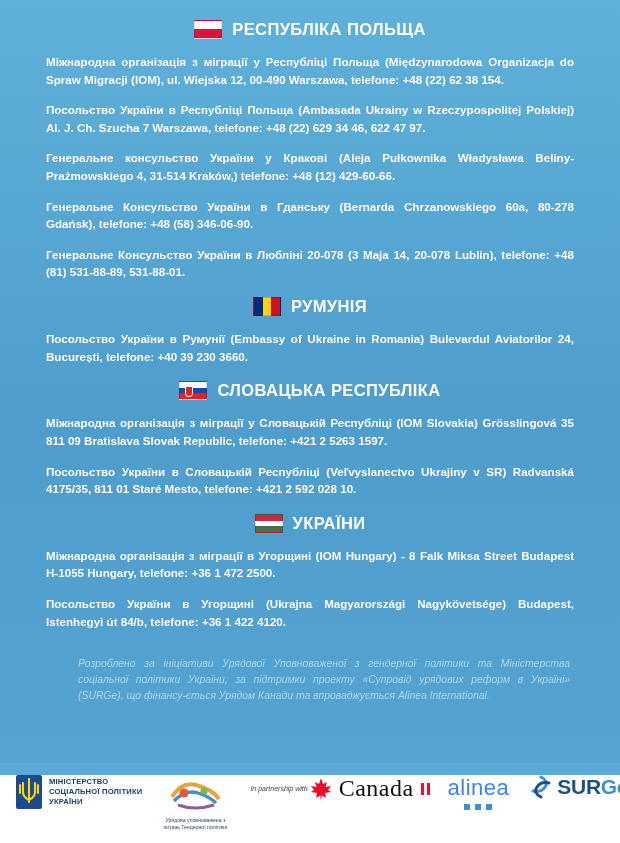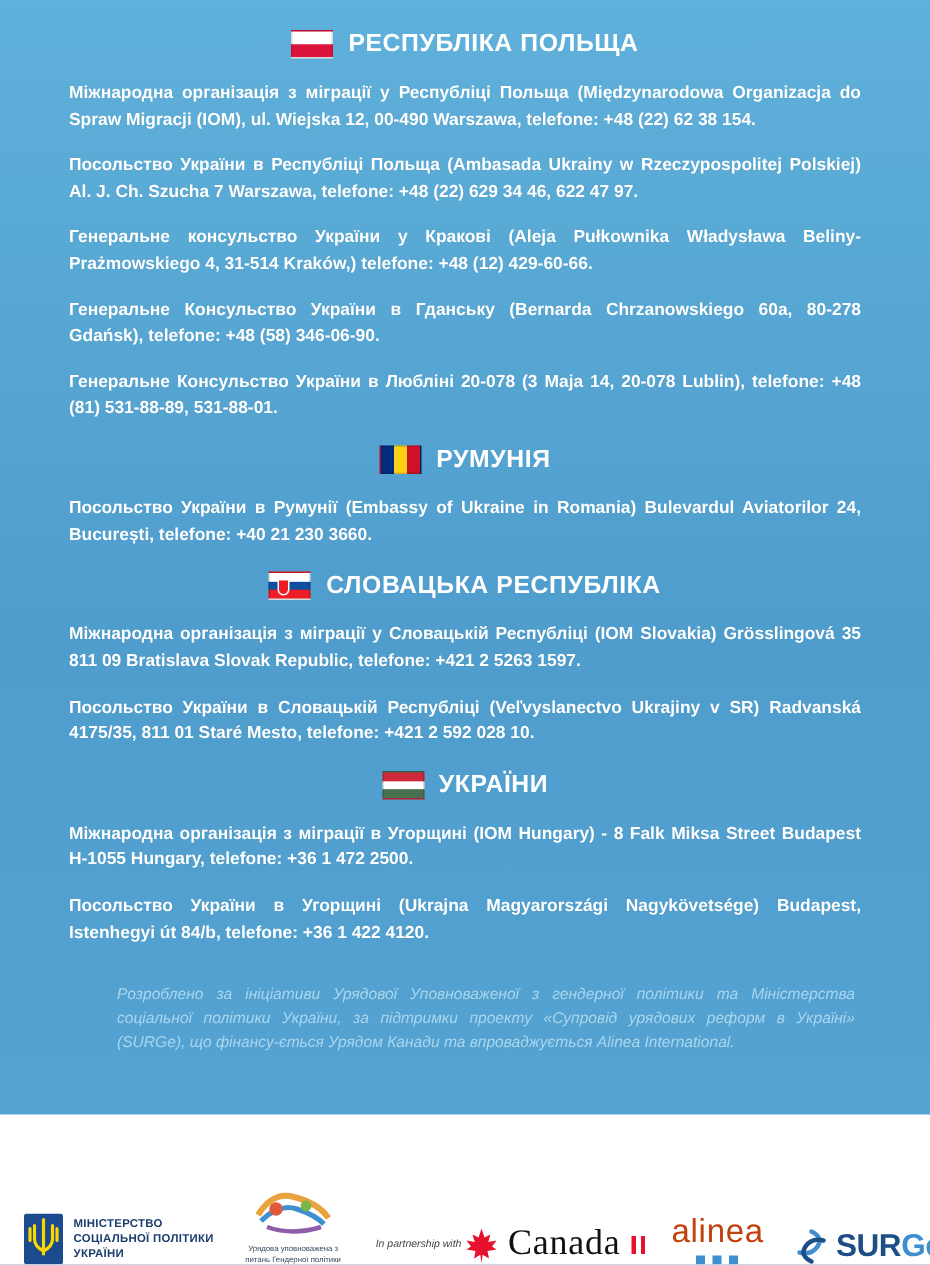--- a/index.html
+++ b/index.html
@@ -86,24 +86,24 @@
     font-size: 10.4px;
     line-height: 1.55;
     font-style: italic;
     text-align: justify;
     padding: 0 4px;
     margin-left: 28px;
   }
   .footer {
     position: absolute;
     left: 0; right: 0; bottom: 0;
-    height: 100px;
+    height: 68px;
     background: #ffffff;
     display: flex;
-    align-items: flex-end;
+    align-items: flex-start;
     padding: 0 16px;
     box-sizing: border-box;
     gap: 10px;
   }
   .logo {
     display: flex;
     align-items: center;
     gap: 7px;
     flex: none;
   }
@@ -177,21 +177,21 @@
   }
   .alinea {
     display: flex;
     flex-direction: column;
     align-items: center;
     flex: none;
     margin-left: 8px;
   }
   .alinea-word {
     font-size: 22px;
-    color: #c2410c;
+    color: #3b82f6;
     letter-spacing: 0.5px;
   }
   .alinea-dots {
     display: flex;
     gap: 5px;
     margin-top: 3px;
   }
   .alinea-dots span {
     width: 6px; height: 6px;
     background: #3f8fd0;
@@ -230,21 +230,21 @@
       <p class="para">Генеральне консульство України у Кракові (Aleja Pułkownika Władysława Beliny-Prażmowskiego 4, 31-514 Kraków,) telefone: +48 (12) 429-60-66.</p>
       <p class="para">Генеральне Консульство України в Гданську (Bernarda Chrzanowskiego 60a, 80-278 Gdańsk), telefone: +48 (58) 346-06-90.</p>
       <p class="para">Генеральне Консульство України в Любліні 20-078 (3 Maja 14, 20-078 Lublin), telefone: +48 (81) 531-88-89, 531-88-01.</p>
     </div>
 
     <div class="block">
       <div class="section-head">
         <span class="flag flag-romania"></span>
         <span class="section-title">РУМУНІЯ</span>
       </div>
-      <p class="para">Посольство України в Румунії (Embassy of Ukraine in Romania) Bulevardul Aviatorilor 24, București, telefone: +40 21 230 3660.</p>
+      <p class="para">Посольство України в Румунії (Embassy of Ukraine in Romania) Bulevardul Aviatorilor 24, București, telefone: +40 39 230 3660.</p>
     </div>
 
     <div class="block">
       <div class="section-head">
         <span class="flag flag-slovakia"></span>
         <span class="section-title">СЛОВАЦЬКА РЕСПУБЛІКА</span>
       </div>
       <p class="para">Міжнародна організація з міграції у Словацькій Республіці (IOM Slovakia) Grösslingová 35 811 09 Bratislava Slovak Republic, telefone: +421 2 5263 1597.</p>
       <p class="para">Посольство України в Словацькій Республіці (Veľvyslanectvo Ukrajiny v SR) Radvanská 4175/35, 811 01 Staré Mesto, telefone: +421 2 592 028 10.</p>
     </div>

